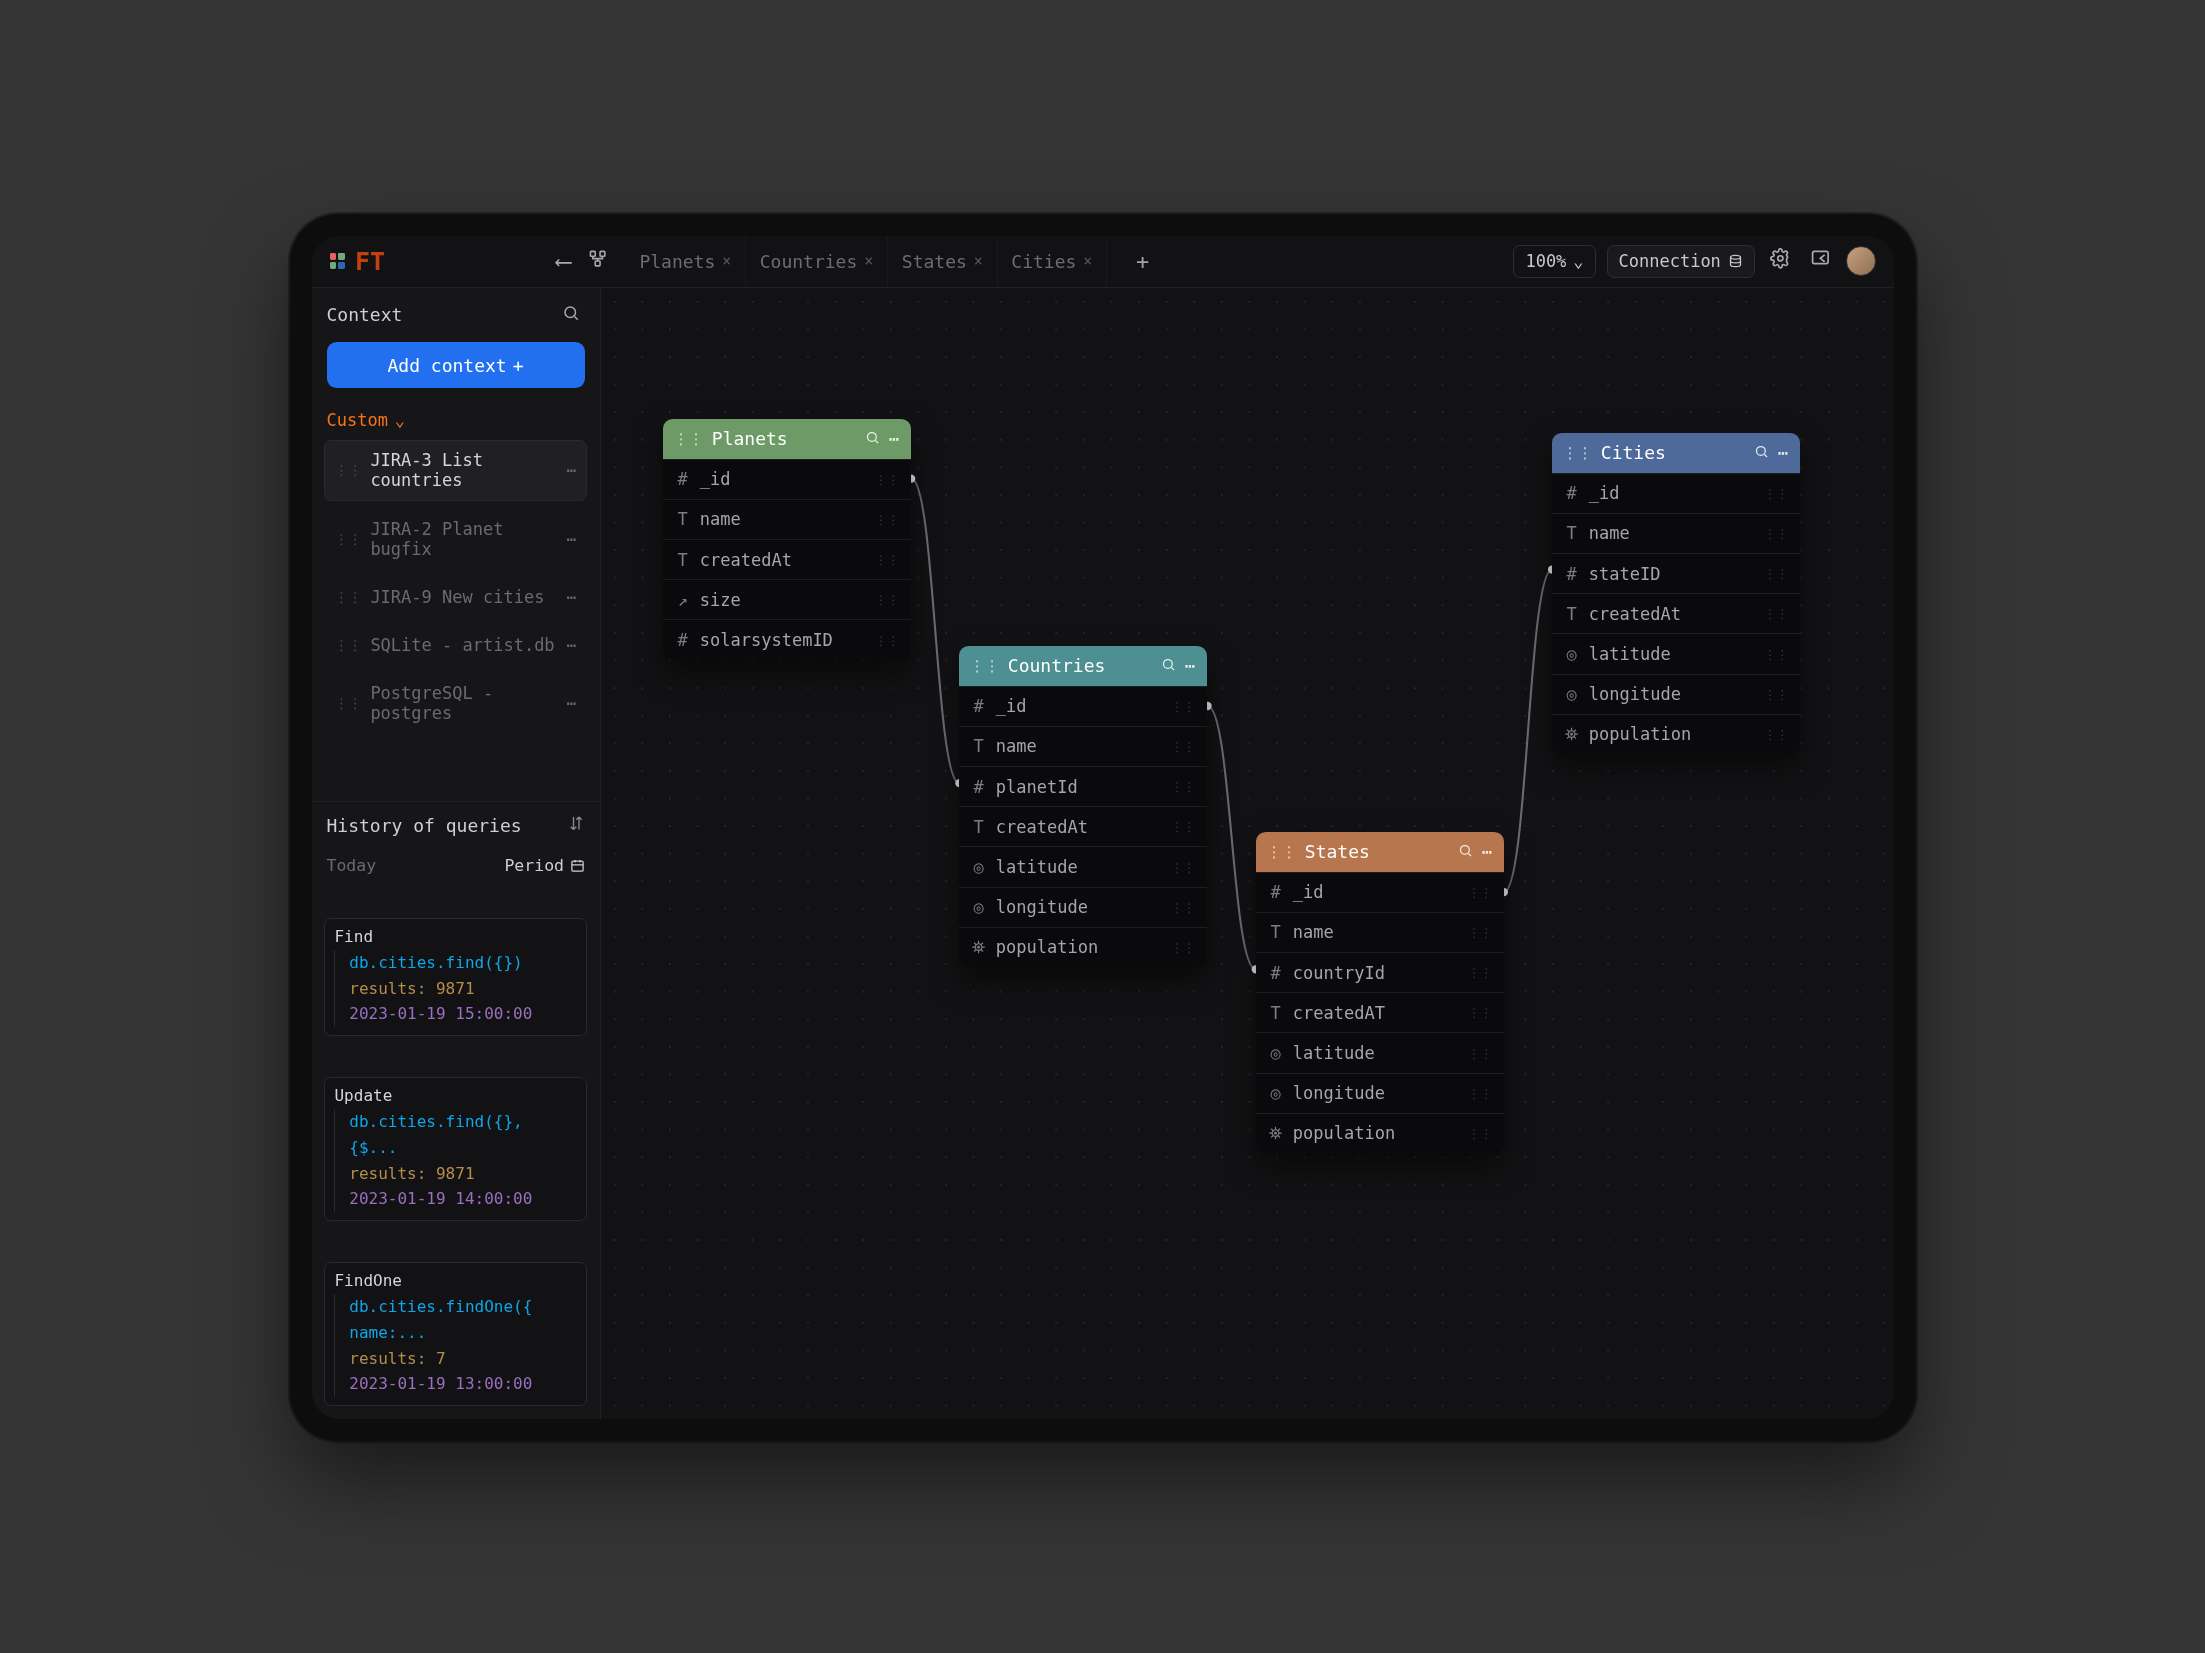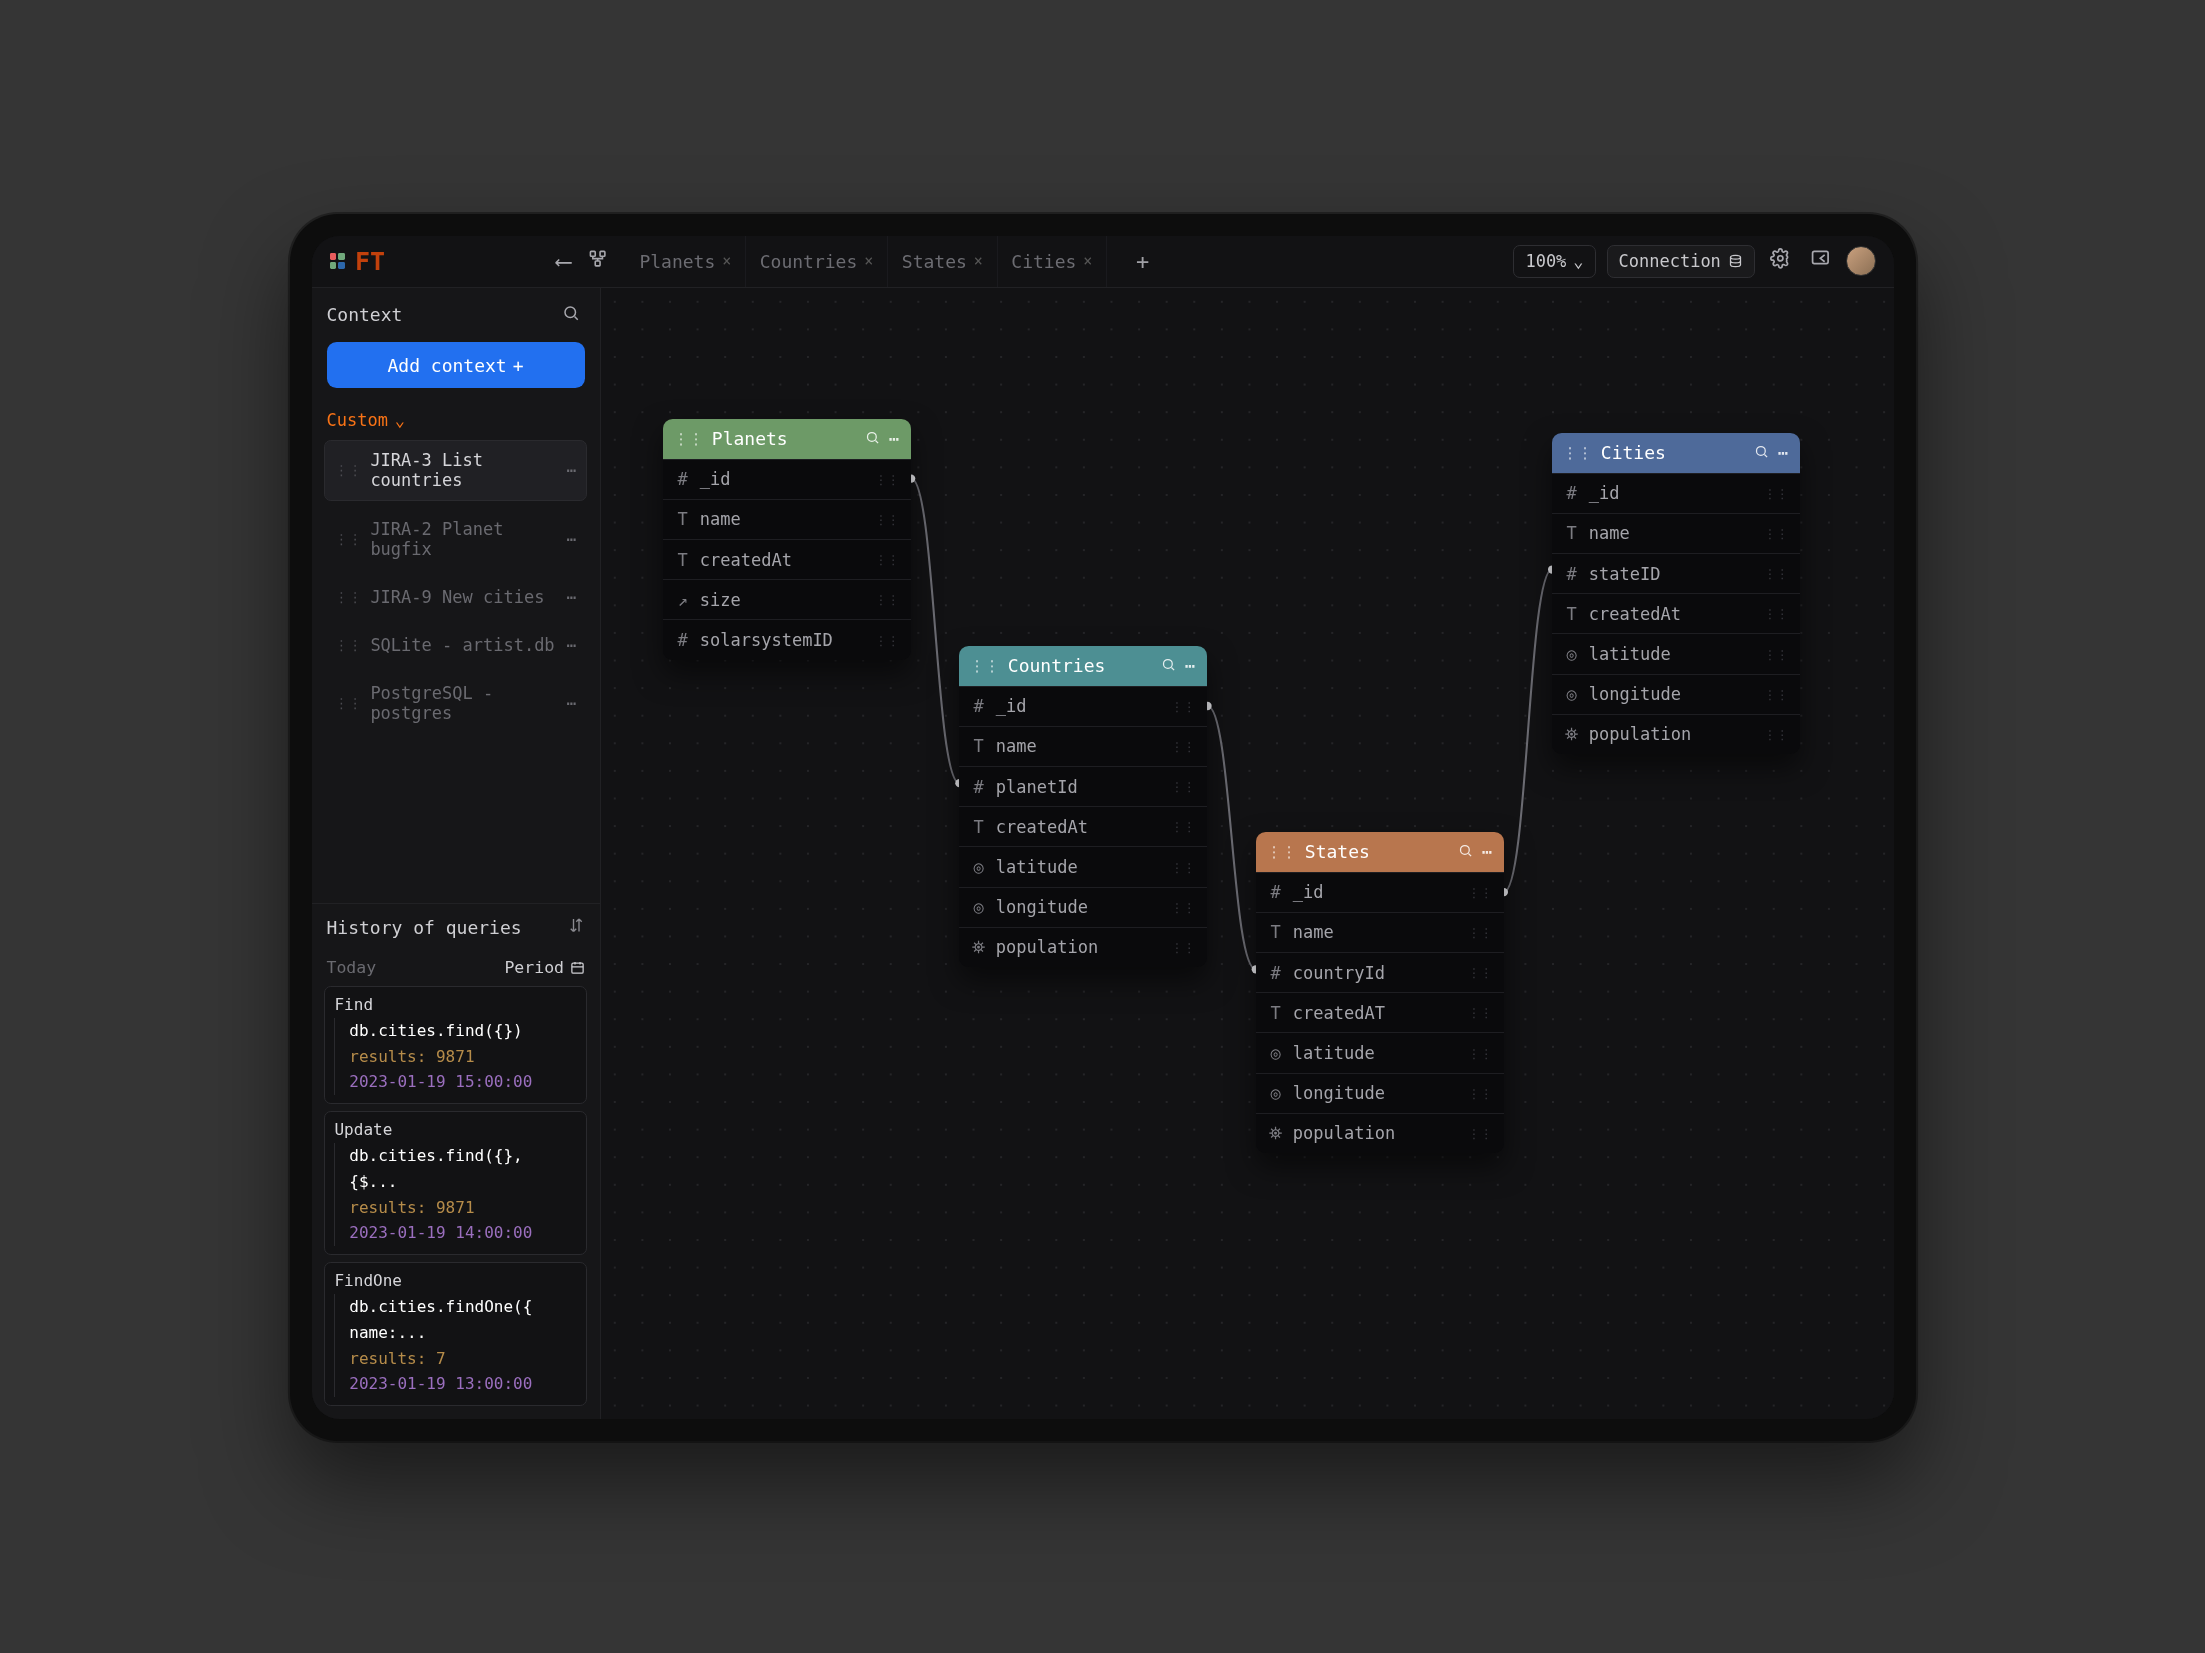--- a/index.html
+++ b/index.html
@@ -157,24 +157,25 @@
   padding: 8.3px 15px; color: #6a6a70; font-size: 16.5px;
 }
 .today-row .period { display:flex; align-items:center; gap:5.5px; color:#cfcfd3; cursor:pointer;}
 .query-list { padding: 0 12.4px 12.4px; display:flex; flex-direction:column; gap:6.9px; overflow:auto;}
 .query-card {
   border: 0.7px solid #2a2a2e;
   background: #121214;
   border-radius: 6.9px;
   padding: 8.3px 9.6px;
   font-size: 16px;
+  margin-top: 34px;
 }
 .qc-title { color: #d6d6da; margin-bottom: 4.1px;}
 .qc-line { padding-left: 13.8px; border-left: 1.4px solid #2a2a2e; line-height: 1.6;}
-.qc-code { color: #ffffff;}
+.qc-code { color: #0ea5e9;}
 .qc-res { color: #b68c4a;}
 .qc-time { color: #9b6fbf;}
 .canvas {
   flex: 1;
   position: relative;
   background: #121214;
   background-image: radial-gradient(#252528 1.4px, transparent 1.4px);
   background-size: 27.6px 27.6px;
   overflow: hidden;
 }

